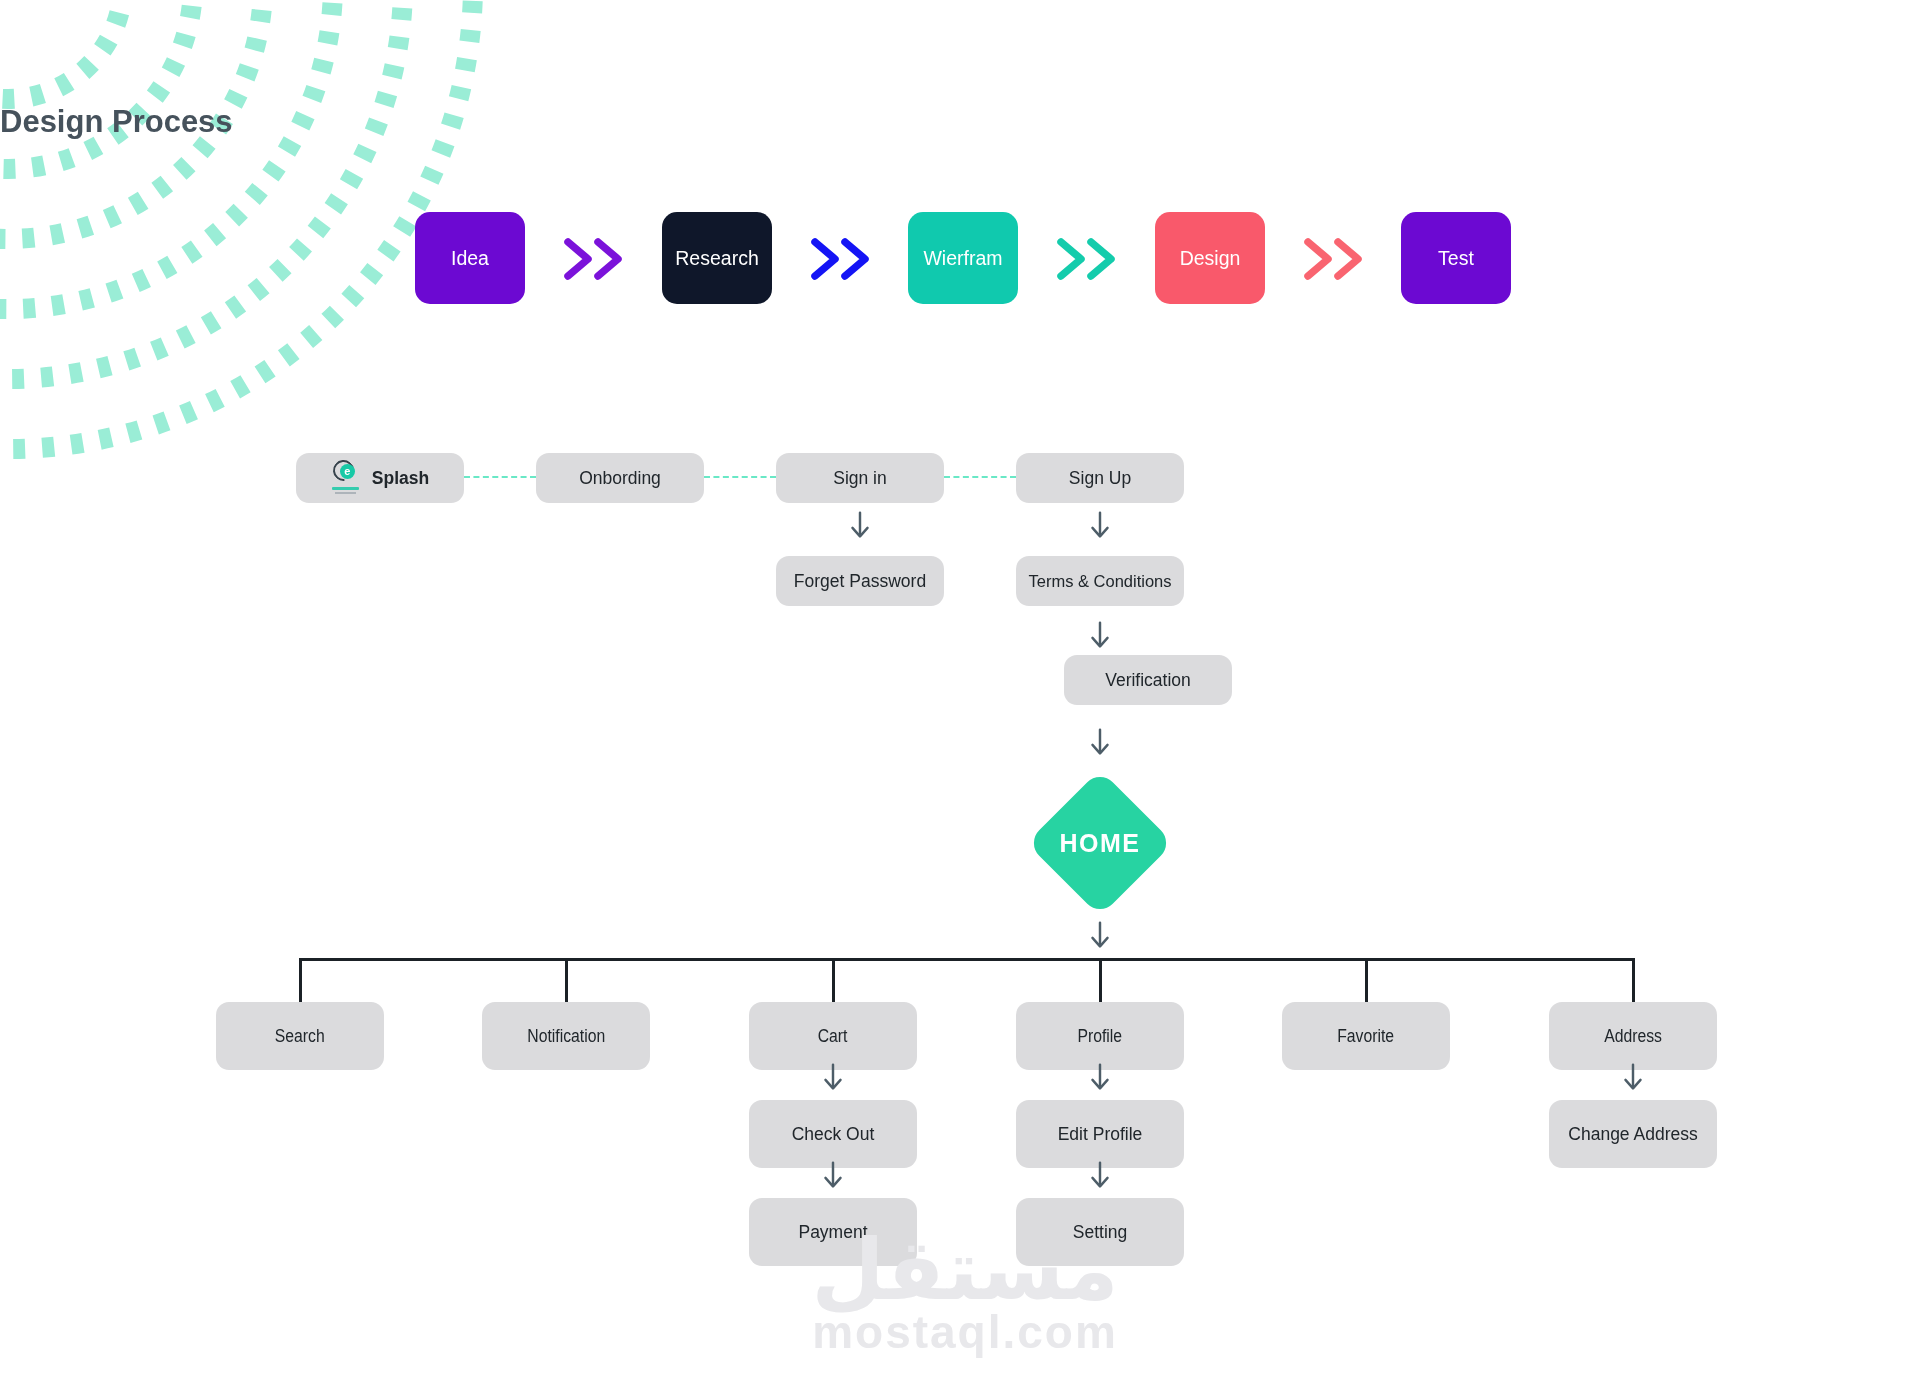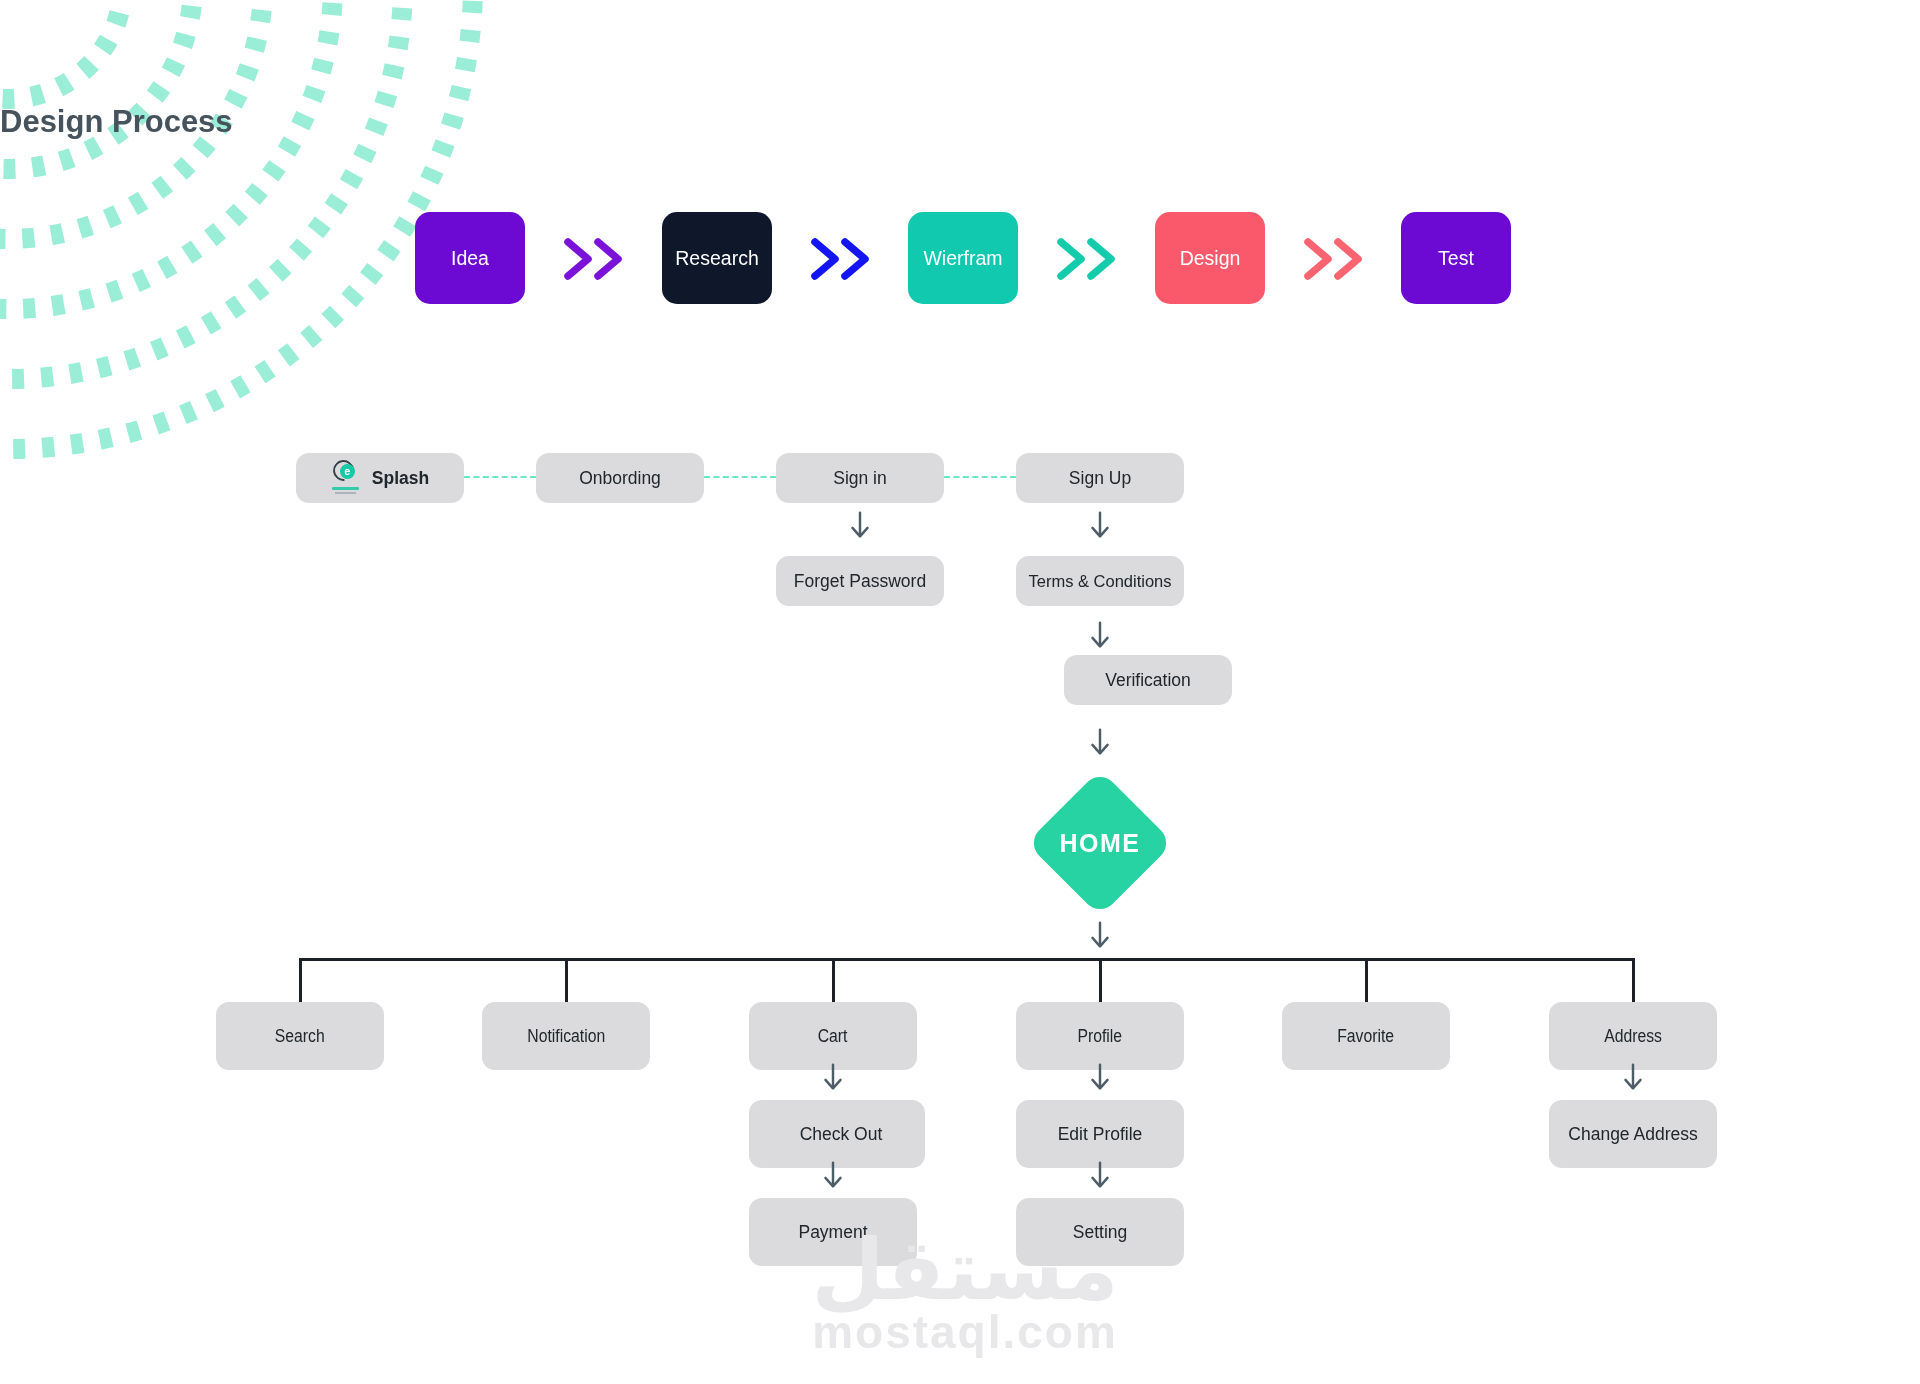--- a/index.html
+++ b/index.html
@@ -36,21 +36,21 @@
   .n-signup{left:1016px;top:453px;}
   .n-forget{left:776px;top:556px;border-radius:13px;}
   .n-terms{left:1016px;top:556px;font-size:16.5px;}
   .n-verification{left:1016px;top:655px;margin-left:48px;}
   .n-search{left:216px;top:1002px;}
   .n-notification{left:482px;top:1002px;}
   .n-cart{left:749px;top:1002px;}
   .n-profile{left:1016px;top:1002px;}
   .n-favorite{left:1282px;top:1002px;}
   .n-address{left:1549px;top:1002px;}
-  .n-checkout{left:749px;top:1100px;padding-left:8px;}
+  .n-checkout{left:749px;top:1100px;}
   .n-editprofile{left:1016px;top:1100px;}
   .n-changeaddress{left:1549px;top:1100px;}
   .n-payment{left:749px;top:1198px;}
   .n-setting{left:1016px;top:1198px;}
   .cond{display:inline-block;transform:scaleX(.9);}
 
   
   .logo{position:relative;width:30px;height:37px;flex:0 0 auto;}
   .logo-ring{position:absolute;left:2px;top:0;width:21px;height:21px;box-sizing:border-box;
              border:2.5px solid #37434C;border-radius:50%;border-right-color:transparent;transform:rotate(40deg);}

